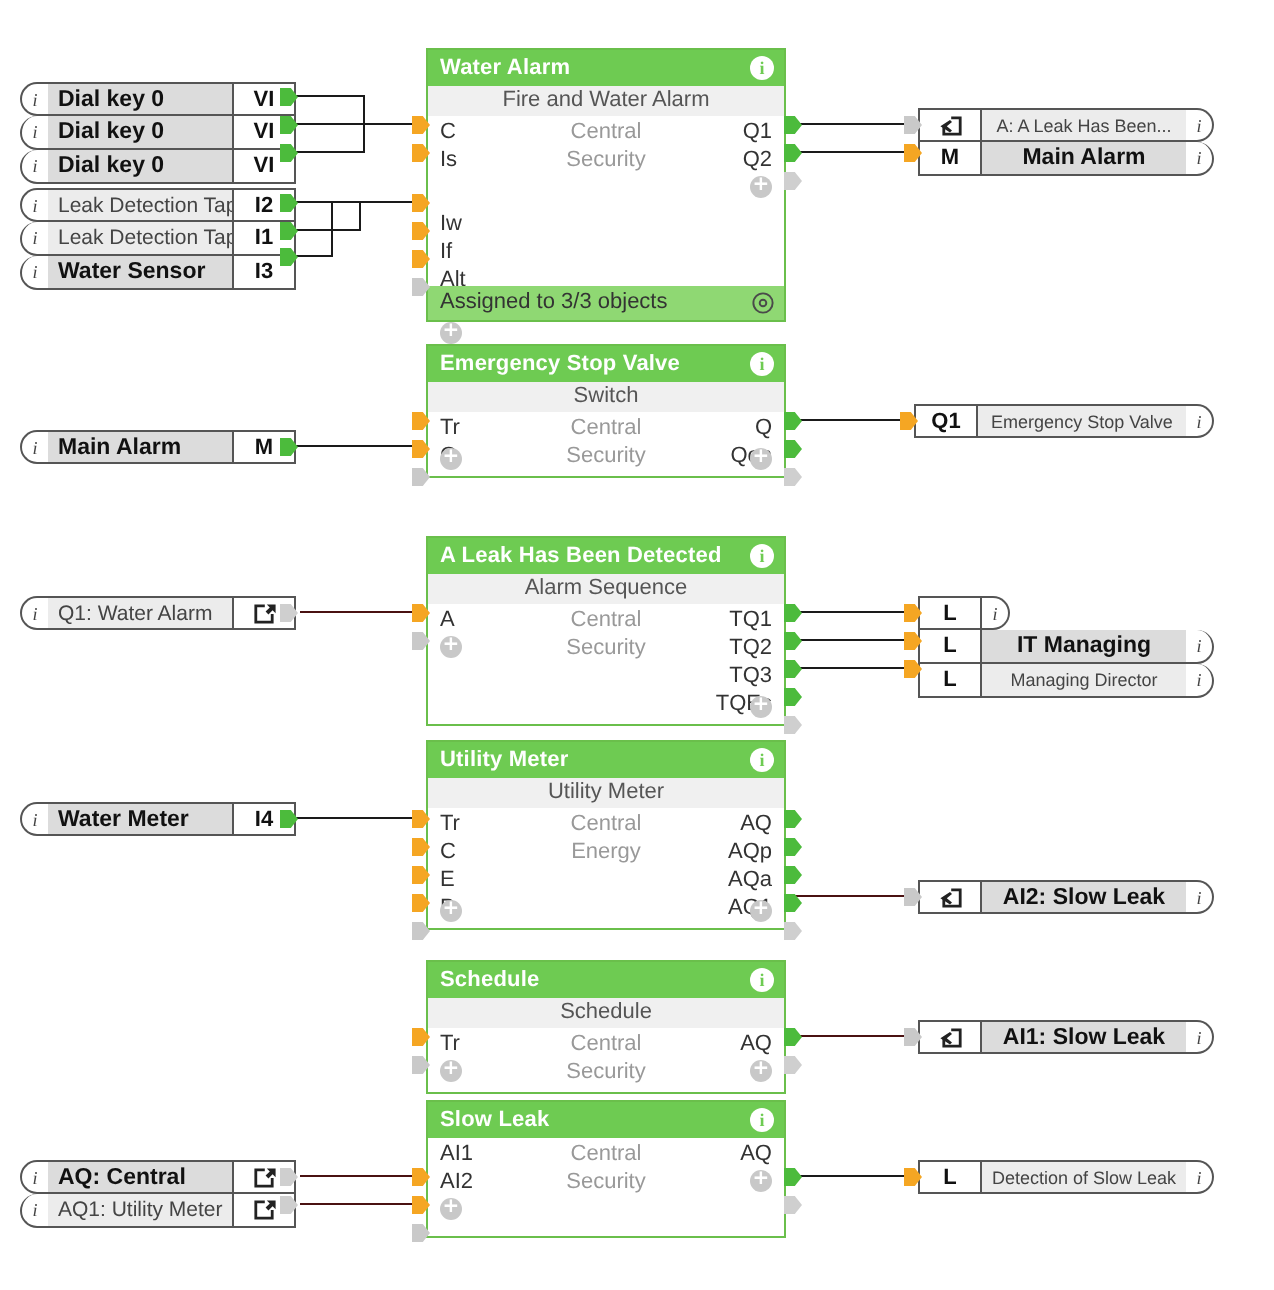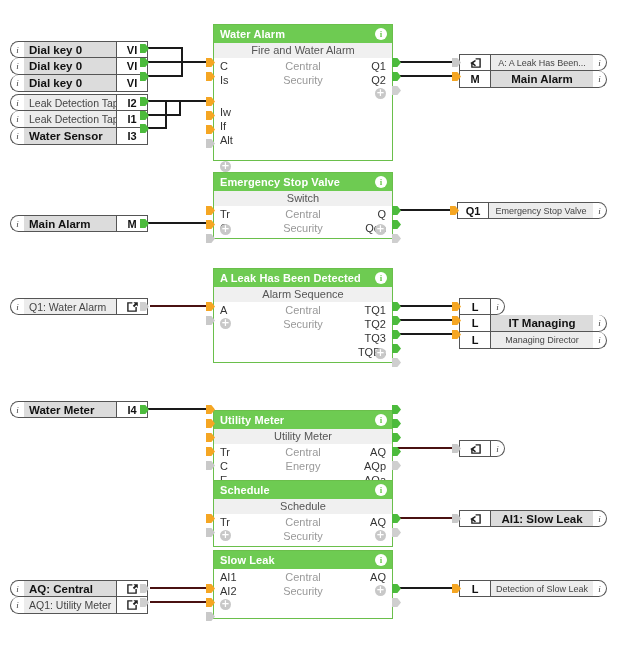--- a/index.html
+++ b/index.html
@@ -133,20 +133,27 @@
         <span class="lbl-l">Iw</span>
       </div>
       <div class="row" style="top:60px;position:absolute;left:0;right:0;">
         <span class="lbl-l">If</span>
       </div>
       <div class="row" style="top:74px;position:absolute;left:0;right:0;">
         <span class="lbl-l">Alt</span>
       </div>
     </div>
     <span class="plus" style="left:6px;top:136px;">+</span>
+    <div class="blk-foot" style="position:absolute;left:0;bottom:0;width:100%;">
+      <span>Assigned to 3/3 objects</span>
+      <svg class="foot-gear" viewBox="0 0 16 16">
+        <circle cx="8" cy="8" r="7" fill="none" stroke="#4a4a4a" stroke-width="1.4"></circle>
+        <circle cx="8" cy="8" r="2.4" fill="none" stroke="#4a4a4a" stroke-width="1.4"></circle>
+      </svg>
+    </div>
   </div>
 
   <span class="pin pin-in" style="left:206px;top:58px;"></span>
   <span class="pin pin-in" style="left:206px;top:72px;"></span>
   <span class="pin pin-in" style="left:206px;top:97px;"></span>
   <span class="pin pin-in" style="left:206px;top:111px;"></span>
   <span class="pin pin-in" style="left:206px;top:125px;"></span>
   <span class="pin pin-in dim" style="left:206px;top:139px;"></span>
   <span class="pin pin-out" style="left:392px;top:58px;"></span>
   <span class="pin pin-out" style="left:392px;top:72px;"></span>
@@ -207,21 +214,21 @@
     <span class="plus" style="right:6px;top:79px;">+</span>
   </div>
   <span class="pin pin-in" style="left:206px;top:302px;"></span>
   <span class="pin pin-in dim" style="left:206px;top:316px;"></span>
   <span class="pin pin-out" style="left:392px;top:302px;"></span>
   <span class="pin pin-out" style="left:392px;top:316px;"></span>
   <span class="pin pin-out" style="left:392px;top:330px;"></span>
   <span class="pin pin-out" style="left:392px;top:344px;"></span>
   <span class="pin pin-out dim" style="left:392px;top:358px;"></span>
 
-  <div class="block" style="left:213px;top:370px;width:180px;height:95px;margin-top:40px;">
+  <div class="block" style="left:213px;top:370px;width:180px;height:95px;">
     <div class="blk-head">
       <span>Utility Meter</span>
       <span class="blk-info">i</span>
     </div>
     <div class="blk-sub">Utility Meter</div>
     <div class="blk-body" style="height:60px;">
       <div class="row" style="top:0;position:absolute;left:0;right:0;">
         <span class="lbl-l">Tr</span>
         <span class="lbl-c">Central</span>
         <span class="lbl-r">AQ</span>
@@ -443,20 +450,21 @@
   <span class="pin pin-in" style="left:452px;top:316px;"></span>
   <span class="pin pin-in" style="left:452px;top:330px;"></span>
 
   <div class="node" style="left:459px;top:440px;width:148px;">
     <div class="node-code icon" style="border-radius:0;">
       <svg width="13" height="12" viewBox="0 0 13 12">
           <path d="M11.8 1.2H6.6V2.6h3.8v6.8H3.6V6H2.2v4.8h9.6z" fill="#222"></path>
           <path d="M6 3l1 1-2.6 2.1 2.6 2.1-1 1L1.2 6.1z" fill="#222"></path>
         </svg>
     </div>
+    <div class="node-txt sel" style="justify-content:center;">AI2: Slow Leak</div>
     <div class="node-cap-r">i</div>
   </div>
   <span class="pin pin-in dim" style="left:452px;top:444px;"></span>
 
   <div class="node" style="left:459px;top:510px;width:148px;">
     <div class="node-code icon" style="border-radius:0;">
       <svg width="13" height="12" viewBox="0 0 13 12">
           <path d="M11.8 1.2H6.6V2.6h3.8v6.8H3.6V6H2.2v4.8h9.6z" fill="#222"></path>
           <path d="M6 3l1 1-2.6 2.1 2.6 2.1-1 1L1.2 6.1z" fill="#222"></path>
         </svg>

